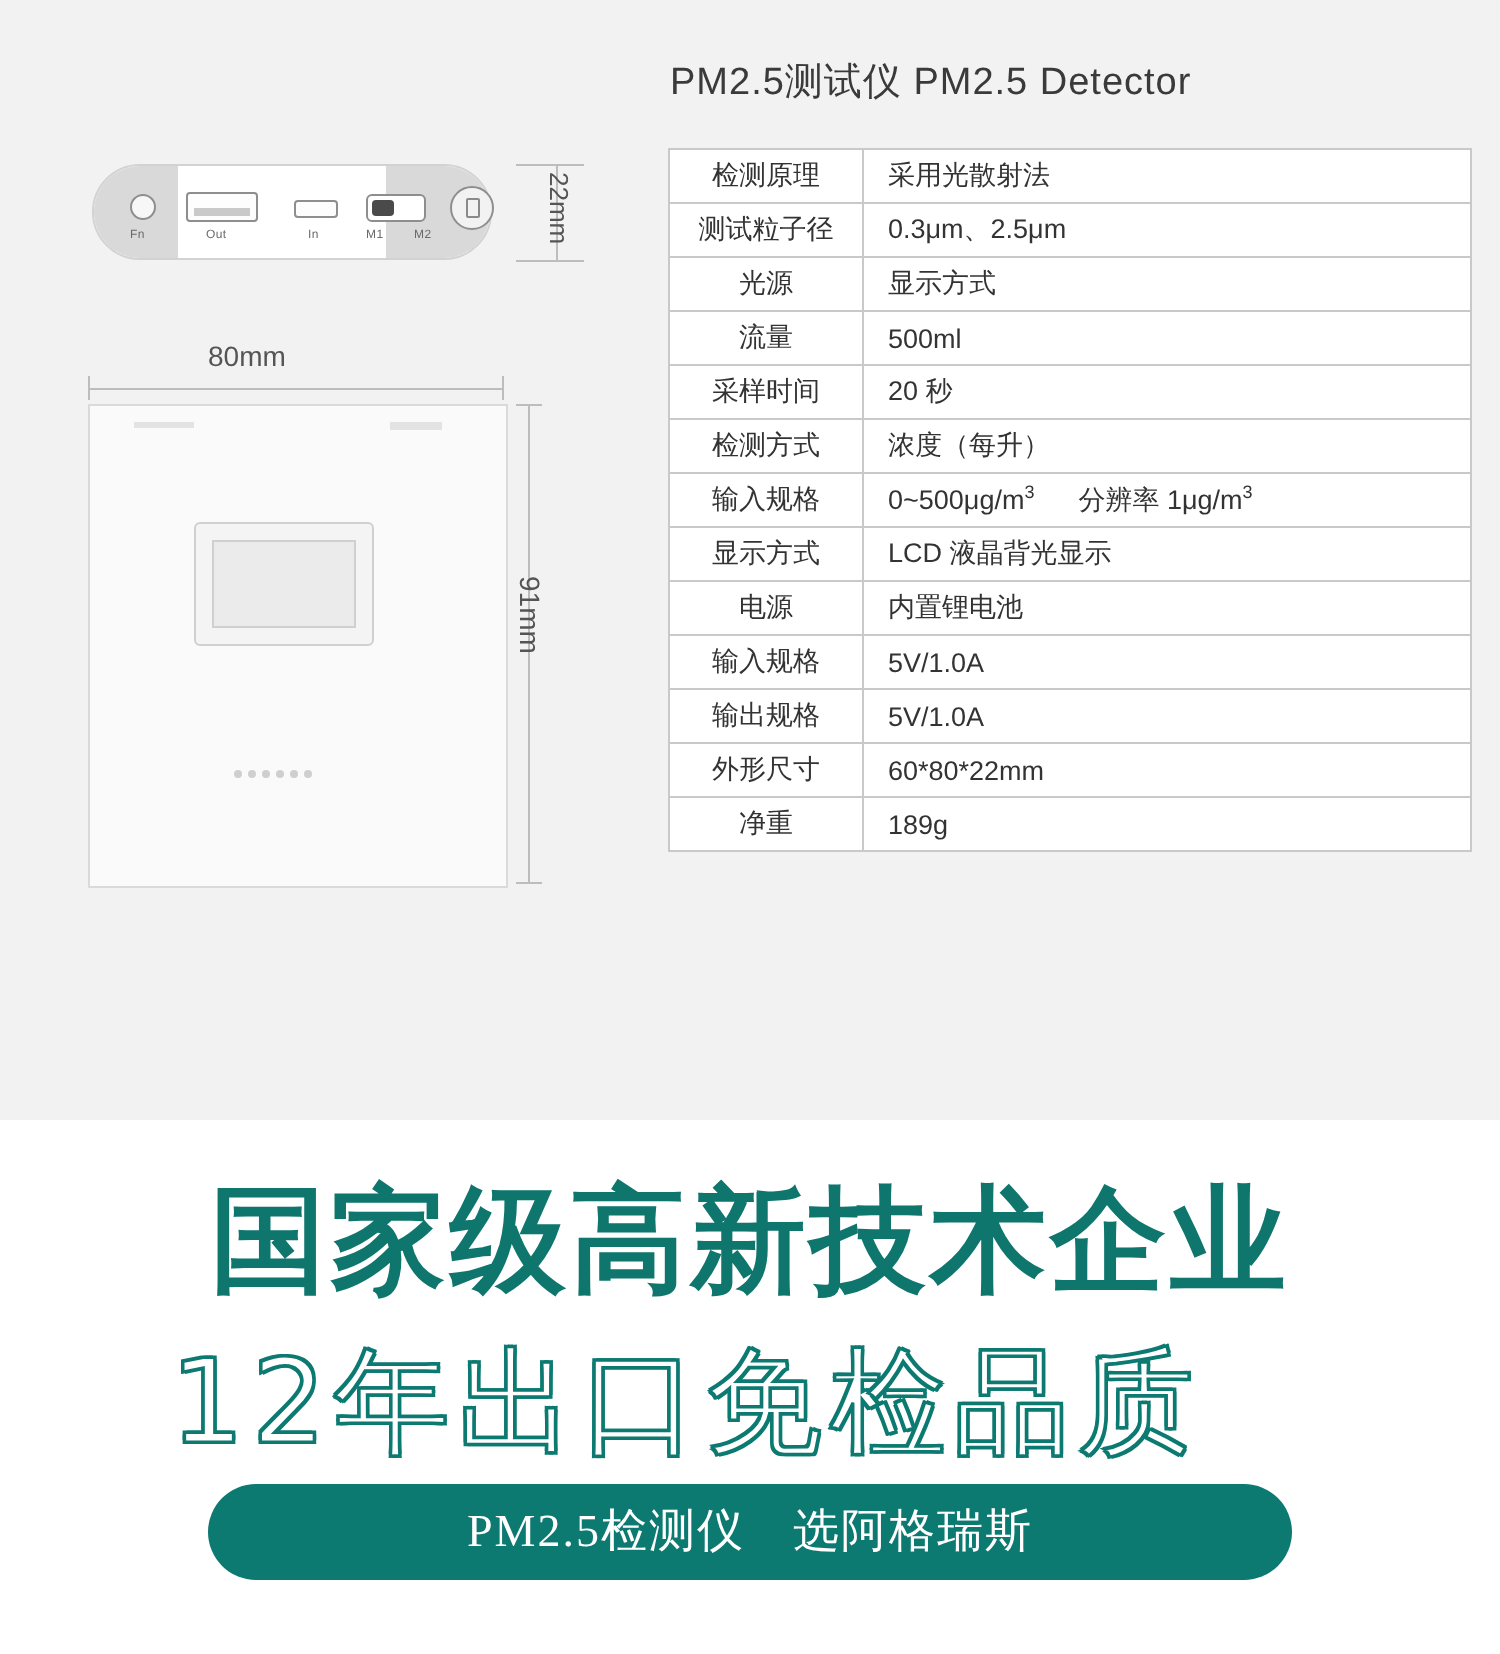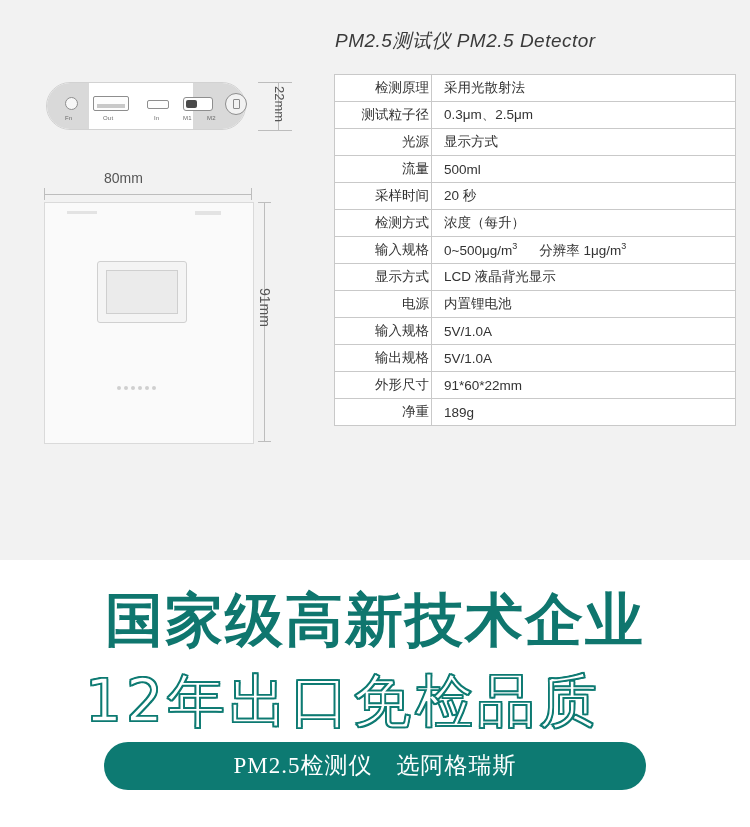--- a/index.html
+++ b/index.html
@@ -345,21 +345,20 @@
     height: 560px;
   }
   .spec-title {
     position: absolute;
     left: 25px;
     top: 28px;
     font-size: 19px;
     color: #3a3a3a;
     letter-spacing: 0.5px;
     white-space: nowrap;
-    font-style: italic;
   }
   table.spec-table {
     position: absolute;
     left: 24px;
     top: 74px;
     width: 402px;
     border-collapse: collapse;
     background: #ffffff;
     table-layout: fixed;
   }
@@ -368,21 +367,21 @@
     height: 26px;
     font-size: 13.5px;
     color: #333;
     padding: 0 6px;
     vertical-align: middle;
     white-space: nowrap;
     background: #ffffff;
   }
   table.spec-table td.k {
     width: 92px;
-    text-align: right;
+    text-align: center;
     padding: 0 2px;
   }
   table.spec-table td.v {
     padding-left: 12px;
   }
   sup {
     font-size: 9px;
     vertical-align: super;
   }
   .gap {
@@ -548,21 +547,21 @@
           <tr>
             <td class="k">输入规格</td>
             <td class="v">5V/1.0A</td>
           </tr>
           <tr>
             <td class="k">输出规格</td>
             <td class="v">5V/1.0A</td>
           </tr>
           <tr>
             <td class="k">外形尺寸</td>
-            <td class="v">91*60*22mm</td>
+            <td class="v">60*80*22mm</td>
           </tr>
           <tr>
             <td class="k">净重</td>
             <td class="v">189g</td>
           </tr>
         </tbody>
       </table>
     </div>
   </div>
 

